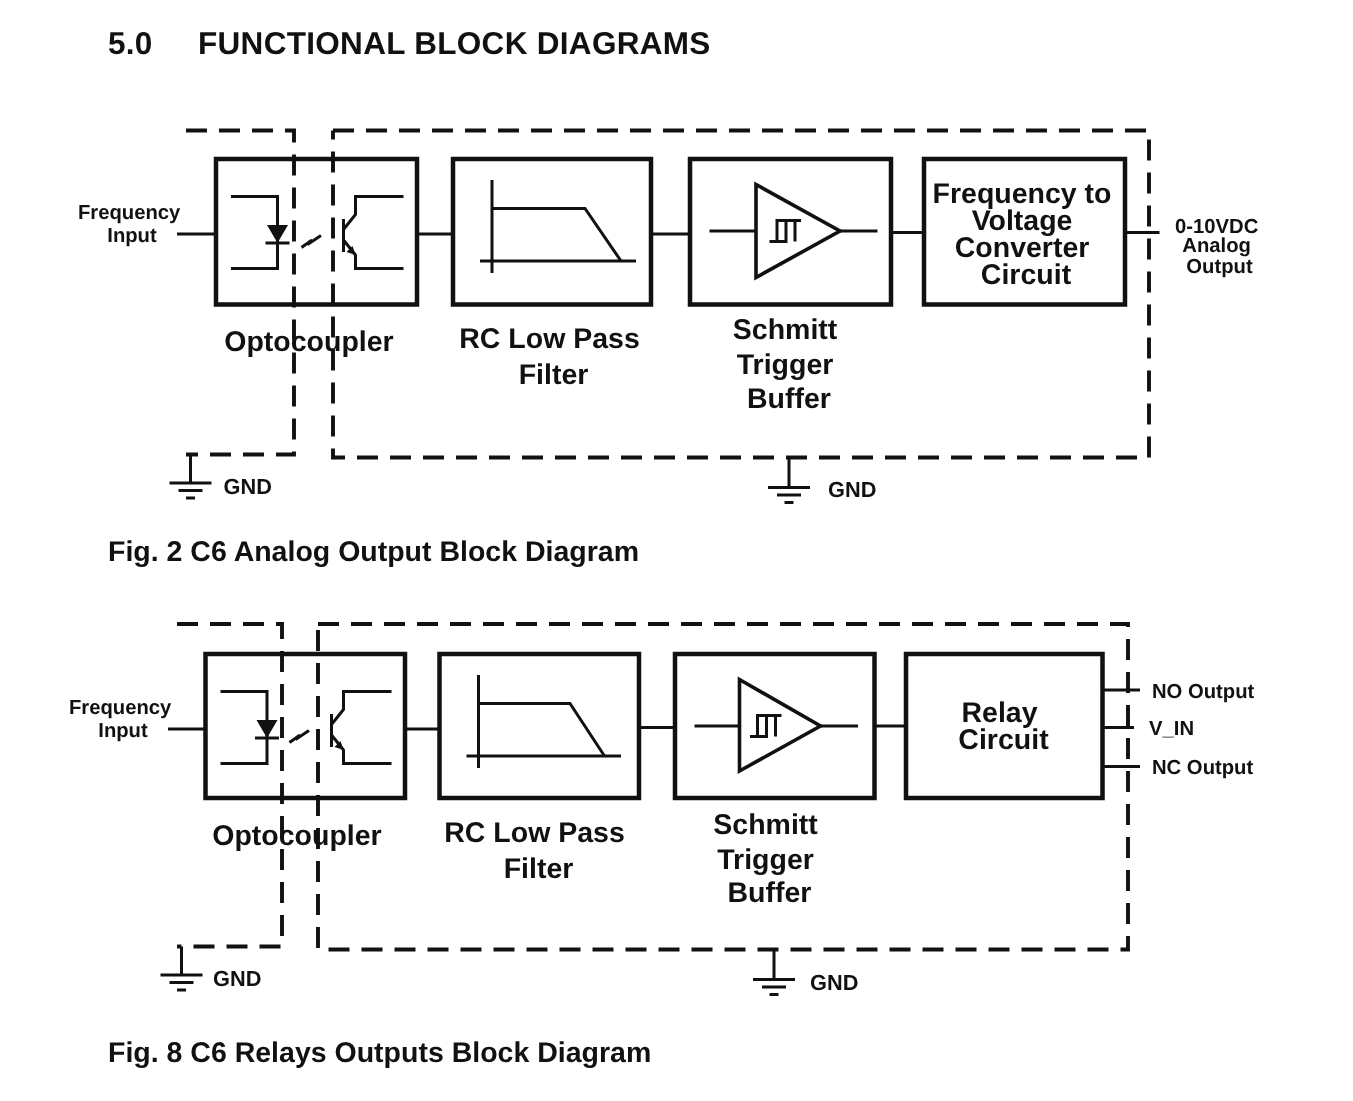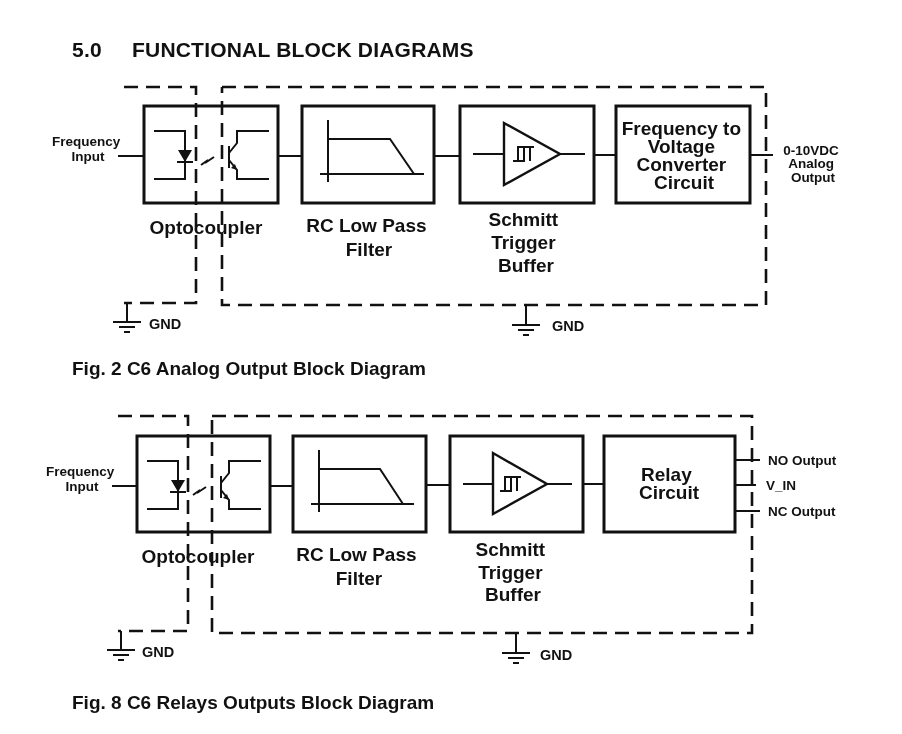--- a/index.html
+++ b/index.html
@@ -1,19 +1,19 @@
 <!DOCTYPE html>
 <html><head>
 <meta charset="utf-8">
 <style>
   html, body { margin: 0; padding: 0; background: #ffffff; }
   body { width: 902px; height: 734px; position: relative; overflow: hidden;
          font-family: "Liberation Sans", sans-serif; color: #111; }
   .section-title { position: absolute; left: 72px; top: 18px; font-size: 21px; font-weight: bold; letter-spacing: 0.2px; }
-  .section-title .num { display: inline-block; width: 60px; margin-top: 20px; }
+  .section-title .num { display: inline-block; width: 60px; }
   .caption { position: absolute; left: 72px; font-size: 19px; font-weight: bold; }
   svg { position: absolute; left: 0; top: 0; }
   svg text { font-family: "Liberation Sans", sans-serif; font-weight: bold; fill: #111; }
   .box { fill: none; stroke: #111; stroke-width: 3; }
   .wire { stroke: #111; stroke-width: 2; fill: none; }
   .dash { stroke: #111; stroke-width: 2.6; fill: none; stroke-dasharray: 14 8; }
   .lbl-big { font-size: 19px; }
   .lbl-sm { font-size: 13.5px; }
 </style>
 </head>

